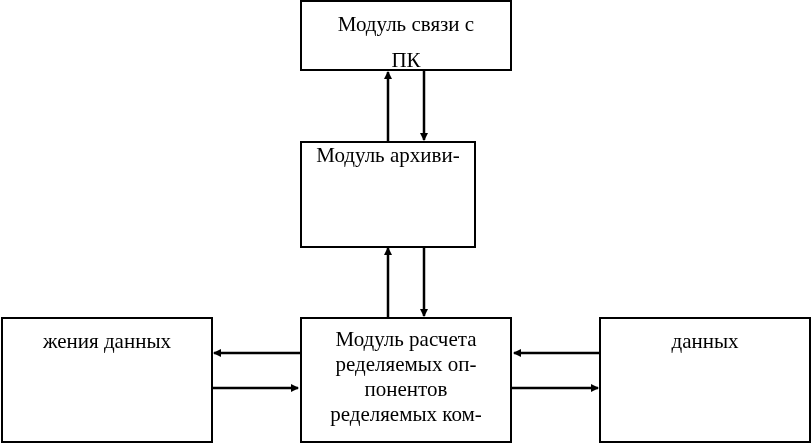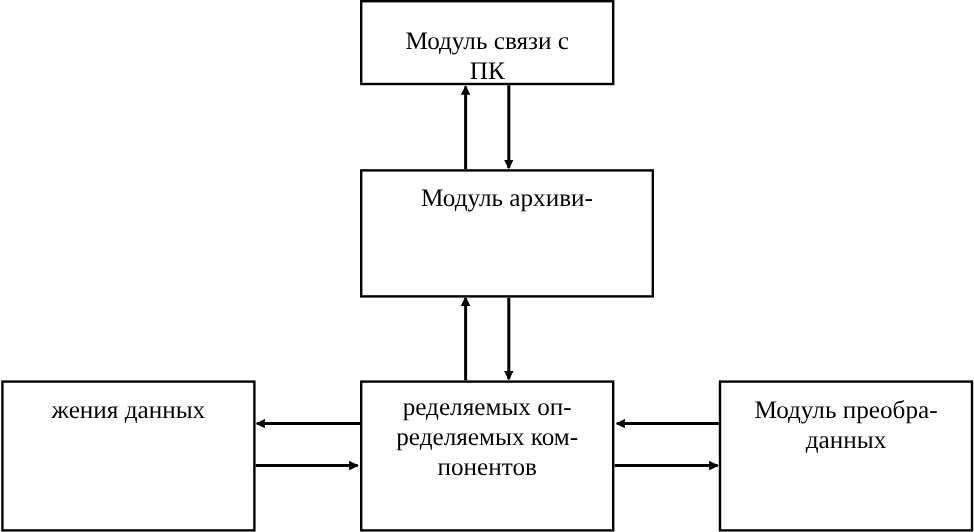--- a/index.html
+++ b/index.html
@@ -28,35 +28,35 @@
   <line x1="388" y1="318" x2="388" y2="248" stroke="#000" stroke-width="2.5" marker-end="url(#ah)"></line>
   <line x1="424" y1="246" x2="424" y2="316" stroke="#000" stroke-width="2.5" marker-end="url(#ah)"></line>
 
   <line x1="300" y1="353" x2="214" y2="353" stroke="#000" stroke-width="2.5" marker-end="url(#ah)"></line>
   <line x1="212" y1="388" x2="298" y2="388" stroke="#000" stroke-width="2.5" marker-end="url(#ah)"></line>
 
   <line x1="600" y1="353" x2="514" y2="353" stroke="#000" stroke-width="2.5" marker-end="url(#ah)"></line>
   <line x1="512" y1="388" x2="598" y2="388" stroke="#000" stroke-width="2.5" marker-end="url(#ah)"></line>
 </svg>
 
-<div class="box" style="left:300px; top:0px; width:212px; height:71px; padding-top:20px;">
+<div class="box" style="left:300px; top:0px; width:212px; height:71px; padding-top:10px;gap:11px;">
   <span class="line">Модуль связи с</span>
   <span class="line">ПК</span>
 </div>
 
-<div class="box" style="left:300px; top:141px; width:245px; height:107px; padding-top:10px;">
+<div class="box" style="left:300px; top:141px; width:176px; height:107px; ">
   <span class="line">Модуль архиви-</span>
 </div>
 
 <div class="box" style="left:300px; top:317px; width:212px; height:126px; padding-top:8px;">
+  <span class="line">Модуль расчета</span>
   <span class="line">ределяемых оп-</span>
+  <span class="line">понентов</span>
   <span class="line">ределяемых ком-</span>
-  <span class="line">понентов</span>
 </div>
 
 <div class="box" style="left:1px; top:317px; width:212px; height:126px; padding-top:10px;">
   <span class="line">жения данных</span>
 </div>
 
 <div class="box" style="left:599px; top:317px; width:212px; height:126px; padding-top:10px;">
-  <span class="line">Модуль преобра-</span>
   <span class="line">данных</span>
 </div>
 
 </body></html>

